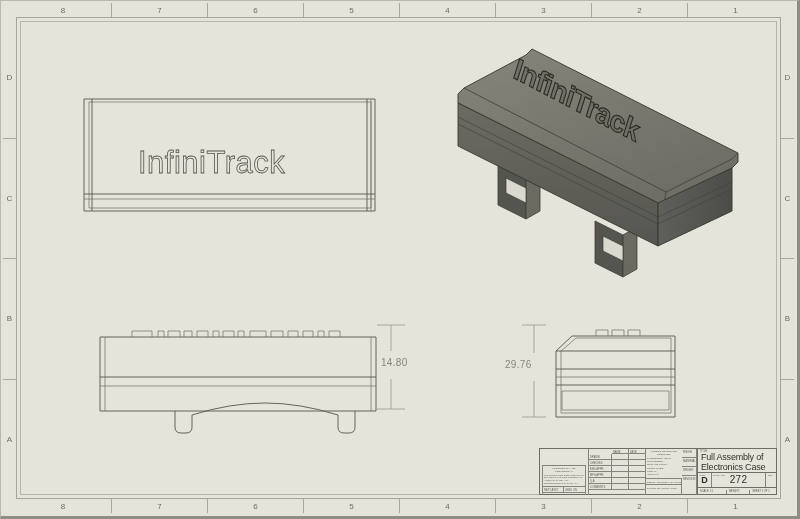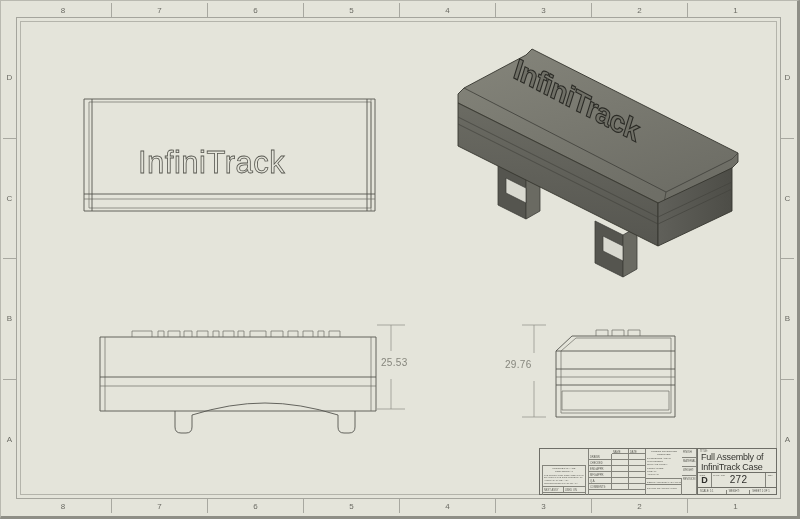--- a/index.html
+++ b/index.html
@@ -323,21 +323,21 @@
                Q150,88 185,88 Q220,88 258,100 L258,112 Q258,118 264,118 L269,118
                Q275,118 275,112 L275,96"></path>
     </svg>
 
     <svg class="v" style="left:355px; top:300px;" width="40" height="110" viewBox="0 0 40 110">
       <path class="dimln" d="M16,4 L16,30"></path>
       <path class="dimln" d="M16,58 L16,88"></path>
       <path class="dimln" d="M2,4 L30,4"></path>
       <path class="dimln" d="M2,88 L30,88"></path>
     </svg>
-    <div class="dimtxt" style="left:361px; top:336px;">25.53</div>
+    <div class="dimtxt" style="left:361px; top:336px;">14.80</div>
 
     <svg class="v" style="left:520px; top:296px;" width="160" height="120" viewBox="0 0 160 120">
 
       <path class="ln" d="M16,34 L32,19 L135,19 L135,100 L16,100 Z"></path>
       <path class="ln-thin" d="M21,34 L36,21 L131,21 L131,96 L21,96 Z"></path>
       <path class="ln" d="M16,34 L135,34"></path>
 
       <path class="ln" d="M16,52 L135,52"></path>
       <path class="ln-thin" d="M16,60 L135,60"></path>
       <path class="ln" d="M16,68 L135,68"></path>
@@ -430,21 +430,21 @@
       <div class="tb-cell" style="left:142px; top:18px; width:15px; height:9px;">
         <span class="tb-lbl">WEIGHT:</span>
       </div>
       <div class="tb-cell" style="left:142px; top:27px; width:15px; height:20px; border-bottom:none;">
         <span class="tb-lbl">REVISION</span>
       </div>
 
       <div id="tb-title">
         <span class="corner-lbl">TITLE:</span>
         <div class="ttl">Full Assembly of</div>
-        <div class="ttl">InfiniTrack Case</div>
+        <div class="ttl">Electronics Case</div>
       </div>
 
       <div id="tb-sizebar">
         <div class="seg" style="width:13px;">
           <span class="hd">SIZE</span>
           <span class="vl big-letter">D</span>
         </div>
         <div class="seg" style="width:55px;">
           <span class="hd">DWG.  NO.</span>
           <span class="vl big-num">272</span>

